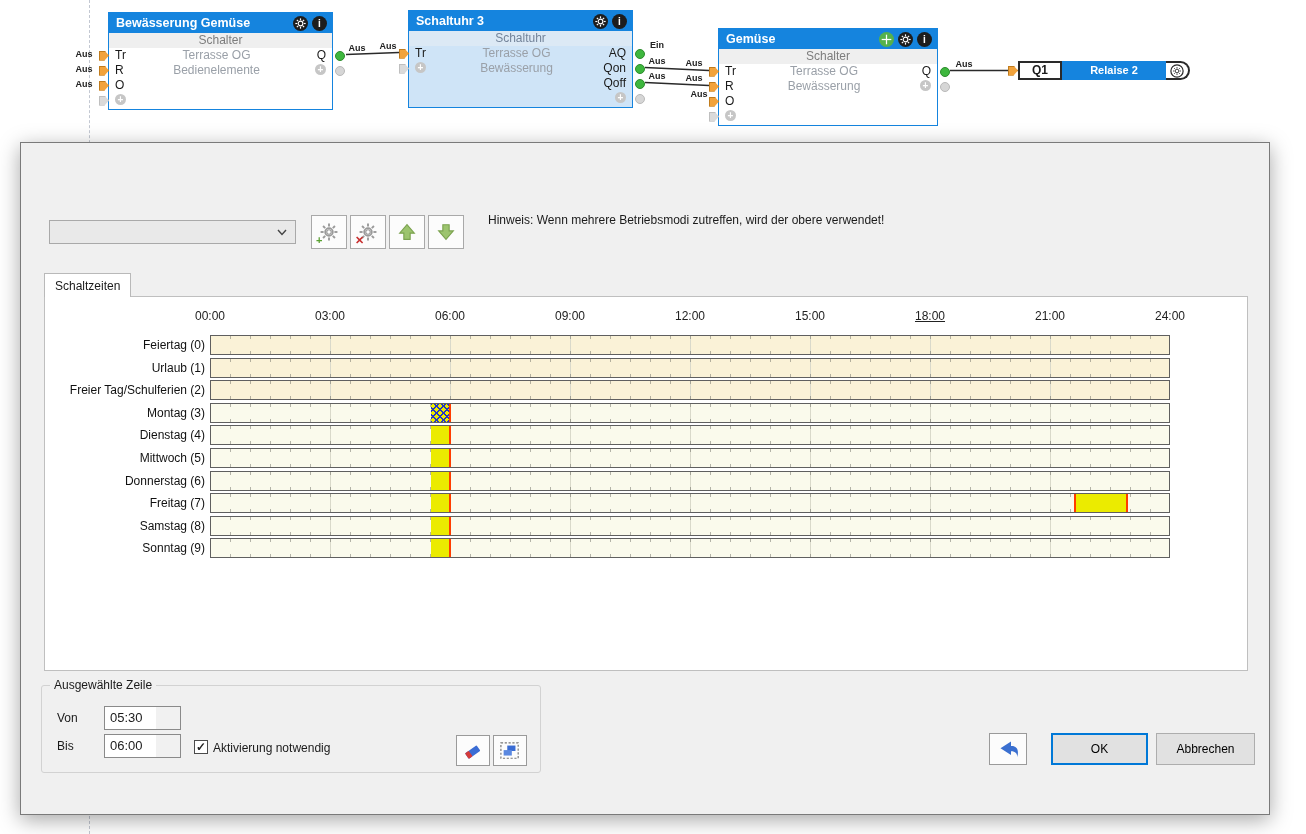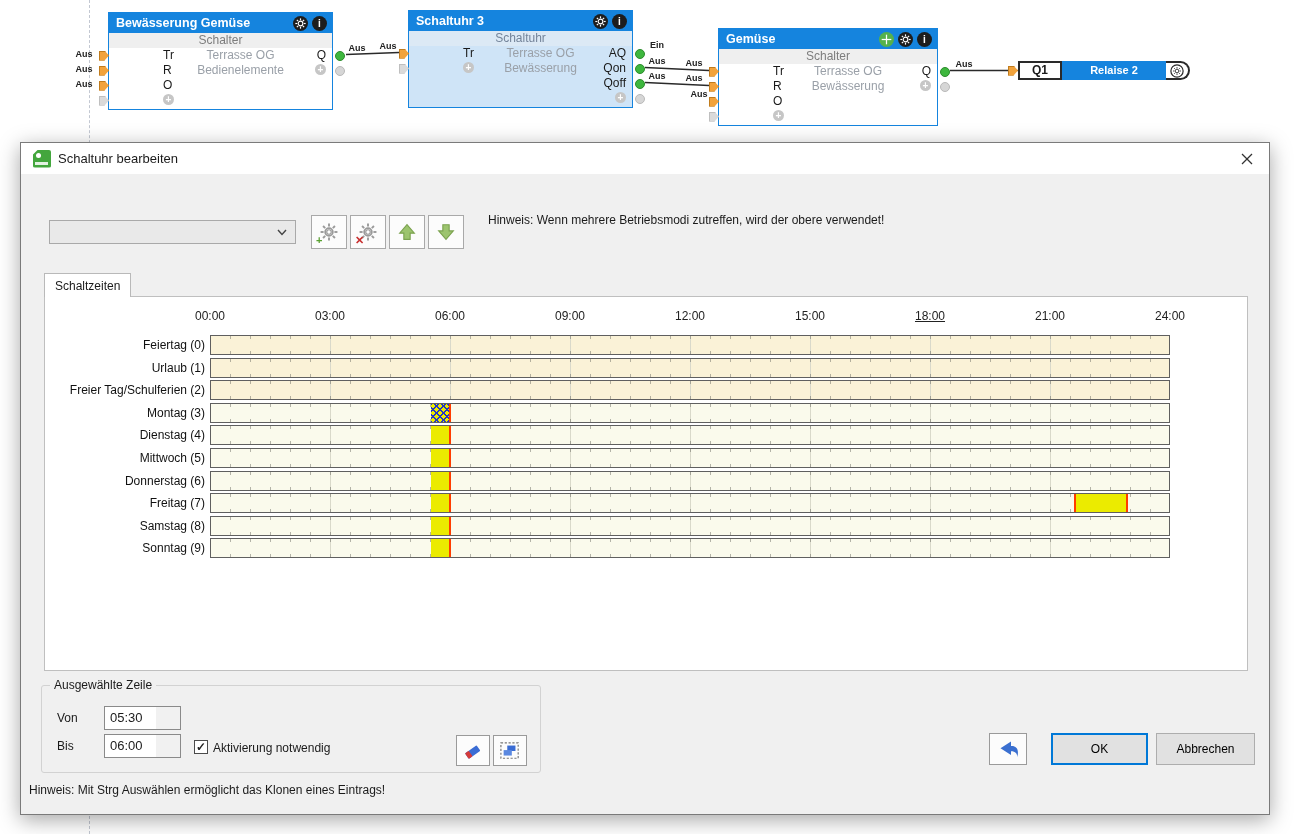--- a/index.html
+++ b/index.html
@@ -13,21 +13,21 @@
   .fb-head{height:20px;background:#1584de;color:#fff;font-size:12.5px;font-weight:bold;
            display:flex;align-items:center;padding:0 5px 0 7px;}
   .fb-head .ttl{flex:1;white-space:nowrap;}
   .hicon{width:15px;height:15px;border-radius:50%;background:#1d1d1d;color:#fff;
          font:bold 10px/15px "Liberation Sans",sans-serif;text-align:center;margin-left:4px;
          display:inline-flex;align-items:center;justify-content:center;flex:none;}
   .hicon.green{background:#55b14b;}
   .fb-sub{height:15px;background:#efefef;color:#7d7d7d;text-align:center;font-size:12px;line-height:15px;}
   .sel .fb-sub{background:#dce9f5;color:#74849a;}
   .sel{background:#cfe4f7;}
-  .fb-row{height:15px;display:flex;font-size:12px;line-height:15px;margin-left:48px;}
+  .fb-row{height:15px;display:flex;font-size:12px;line-height:15px;}
   .fb-row .l{width:28px;padding-left:6px;box-sizing:border-box;}
   .fb-row .c{flex:1;text-align:center;color:#9aa0a8;}
   .fb-row .r{width:36px;text-align:right;padding-right:6px;box-sizing:border-box;}
   .plusic{display:inline-block;width:11px;height:11px;border-radius:50%;background:#c6c6c6;
           color:#fff;font:bold 10px/11px "Liberation Sans",sans-serif;text-align:center;vertical-align:1px;}
   .cin{position:absolute;left:-10px;width:10px;height:10px;background:#f2a33c;border:1px solid #c07c1e;
        clip-path:polygon(0 0,55% 0,100% 50%,55% 100%,0 100%);box-sizing:border-box;}
   .cin.pale{background:#dadada;border-color:#bfbfbf;}
   .cout{position:absolute;right:-13px;width:10px;height:10px;border-radius:50%;
         background:#3eb73e;border:1px solid #2d8c2d;box-sizing:border-box;}
@@ -278,30 +278,20 @@
       <div class="wire-label" style="left: 657px; top: 56px;">Aus</div>
       <div class="wire-label" style="left: 694px; top: 58px;">Aus</div>
       <div class="wire-label" style="left: 657px; top: 71px;">Aus</div>
       <div class="wire-label" style="left: 694px; top: 73px;">Aus</div>
       <div class="wire-label" style="left: 699px; top: 89px;">Aus</div>
       <div class="wire-label" style="left: 964px; top: 59px;">Aus</div>
     </div>
 </div>
 
 <div class="dialog">
-  <div class="dlg-titlebar">
-    <span class="dlg-icon"></span>
-    <span class="dlg-title">Schaltuhr bearbeiten</span>
-    <span class="dlg-close">
-      <svg width="12" height="12" viewBox="0 0 12 12" stroke="#333" stroke-width="1.2">
-        <line x1="1" y1="1" x2="11" y2="11"></line>
-          <line x1="11" y1="1" x2="1" y2="11"></line>
-        </svg>
-    </span>
-  </div>
 
   <div class="combo" style="left:28px;top:77px">
     <span></span>
     <span class="chev">
       <svg width="10" height="7" viewBox="0 0 10 7" fill="none" stroke="#444" stroke-width="1.4">
           <polyline points="1,1 5,5.5 9,1"></polyline>
         </svg>
     </span>
   </div>
   <div class="tool" style="left:290px;top:72px">
@@ -416,14 +406,13 @@
   </div>
 
   <div class="smalltool" style="left:968px;top:590px;width:38px;height:32px">
     <svg width="24" height="20" viewBox="0 0 32 26">
       <path d="M20 3 L6 12 L20 21 L20 16 C26 16 28.5 19.5 28.5 24 C31 13 27 8.5 20 9 Z" fill="#3a6fd0"></path>
       </svg>
   </div>
   <button class="winbtn primary" style="left:1030px;top:590px;width:97px;height:32px">OK</button>
   <button class="winbtn" style="left:1135px;top:590px;width:99px;height:32px">Abbrechen</button>
 
-  <div class="hint" style="left:8px;top:640px">Hinweis: Mit Strg Auswählen ermöglicht das Klonen eines Eintrags!</div>
 </div>
 
 </body></html>

